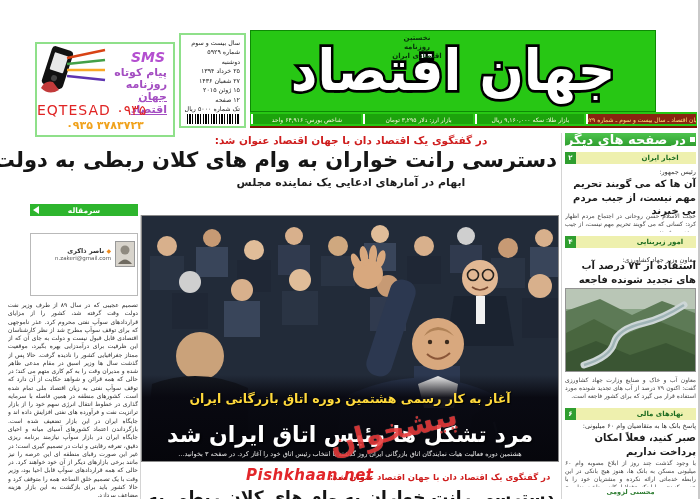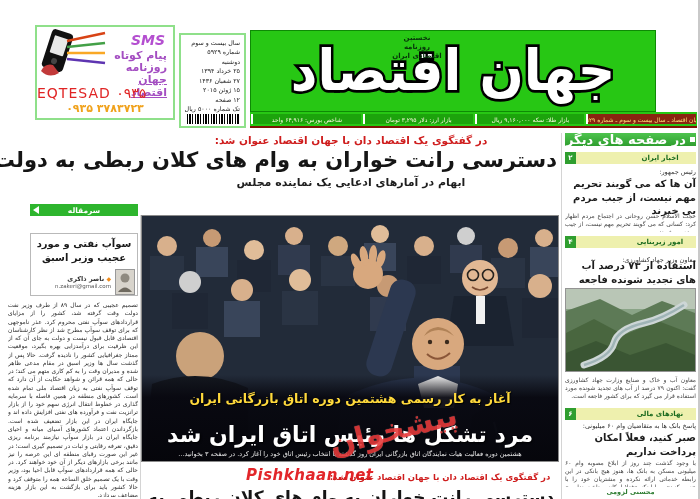--- a/index.html
+++ b/index.html
@@ -30,21 +30,21 @@
     display:flex; flex-direction:row; align-items:stretch; border-bottom:2px solid #7d1405;
   }
   .ticker-seg {
     flex:1; display:flex; align-items:center; justify-content:center;
     font-size:6px; color:#fdfbe0; background:#1ca30c; margin:2px 1px;
     border-left:2px solid #fff; overflow:hidden; white-space:nowrap; padding:0 2px;
   }
   .ticker-seg.maroon { background:#8a2410; color:#ffe27a; }
 
   
-  #sms-box { left:35px; top:25px; width:140px; height:95px; background:#fff;
+  #sms-box { left:35px; top:42px; width:140px; height:95px; background:#fff;
     border:2px solid #8fe08a; }
   #sms-word { right:8px; top:5px; color:#b44fd0; font-size:14px; font-weight:bold; font-style:italic; }
   .sms-line { right:8px; color:#a44ec2; font-size:11px; font-weight:bold; text-align:right; width:60px; }
   #sms-phone1 { left:0; bottom:17px; width:100%; text-align:left; color:#e02424;
     font-size:14px; font-weight:normal; letter-spacing:1px; }
   #sms-phone2 { left:0; bottom:3px; width:100%; text-align:center; color:#f0a21c;
     font-size:11px; font-weight:bold; letter-spacing:2px; }
 
   
   #info-box { left:179px; top:33px; width:67px; height:95px; background:#fff;
@@ -257,21 +257,20 @@
 
   <div class="abs" id="site-watermark">Pishkhaan.net</div>
   <div class="abs rtl" id="bottom-kicker">در گفتگوی یک اقتصاد دان با جهان اقتصاد عنوان شد:</div>
   <div class="abs rtl" id="bottom-cut">دسترسی رانت خواران به وام های کلان ربطی به دولت ندارد</div>
 
   <div class="abs" id="ed-label">
     <span class="tri"></span>
     <span class="rtl">سرمقاله</span>
   </div>
   <div class="abs" id="ed-box">
-    <div id="ed-headline" class="rtl">سوآپ نفتی و مورد عجیب وزیر اسبق</div>
     <div id="ed-author-row">
       <div id="ed-portrait">
         <svg width="18" height="24" viewBox="0 0 18 24">
           <rect width="18" height="24" fill="#d8d4cc"></rect>
           <circle cx="9" cy="8" r="4.5" fill="#8f8a80"></circle>
           <path d="M2 22 Q9 13 16 22 Z" fill="#6f6a60"></path>
         </svg>
       </div>
       <div id="ed-author" class="rtl">
         <div><span class="diamond">◆</span>

